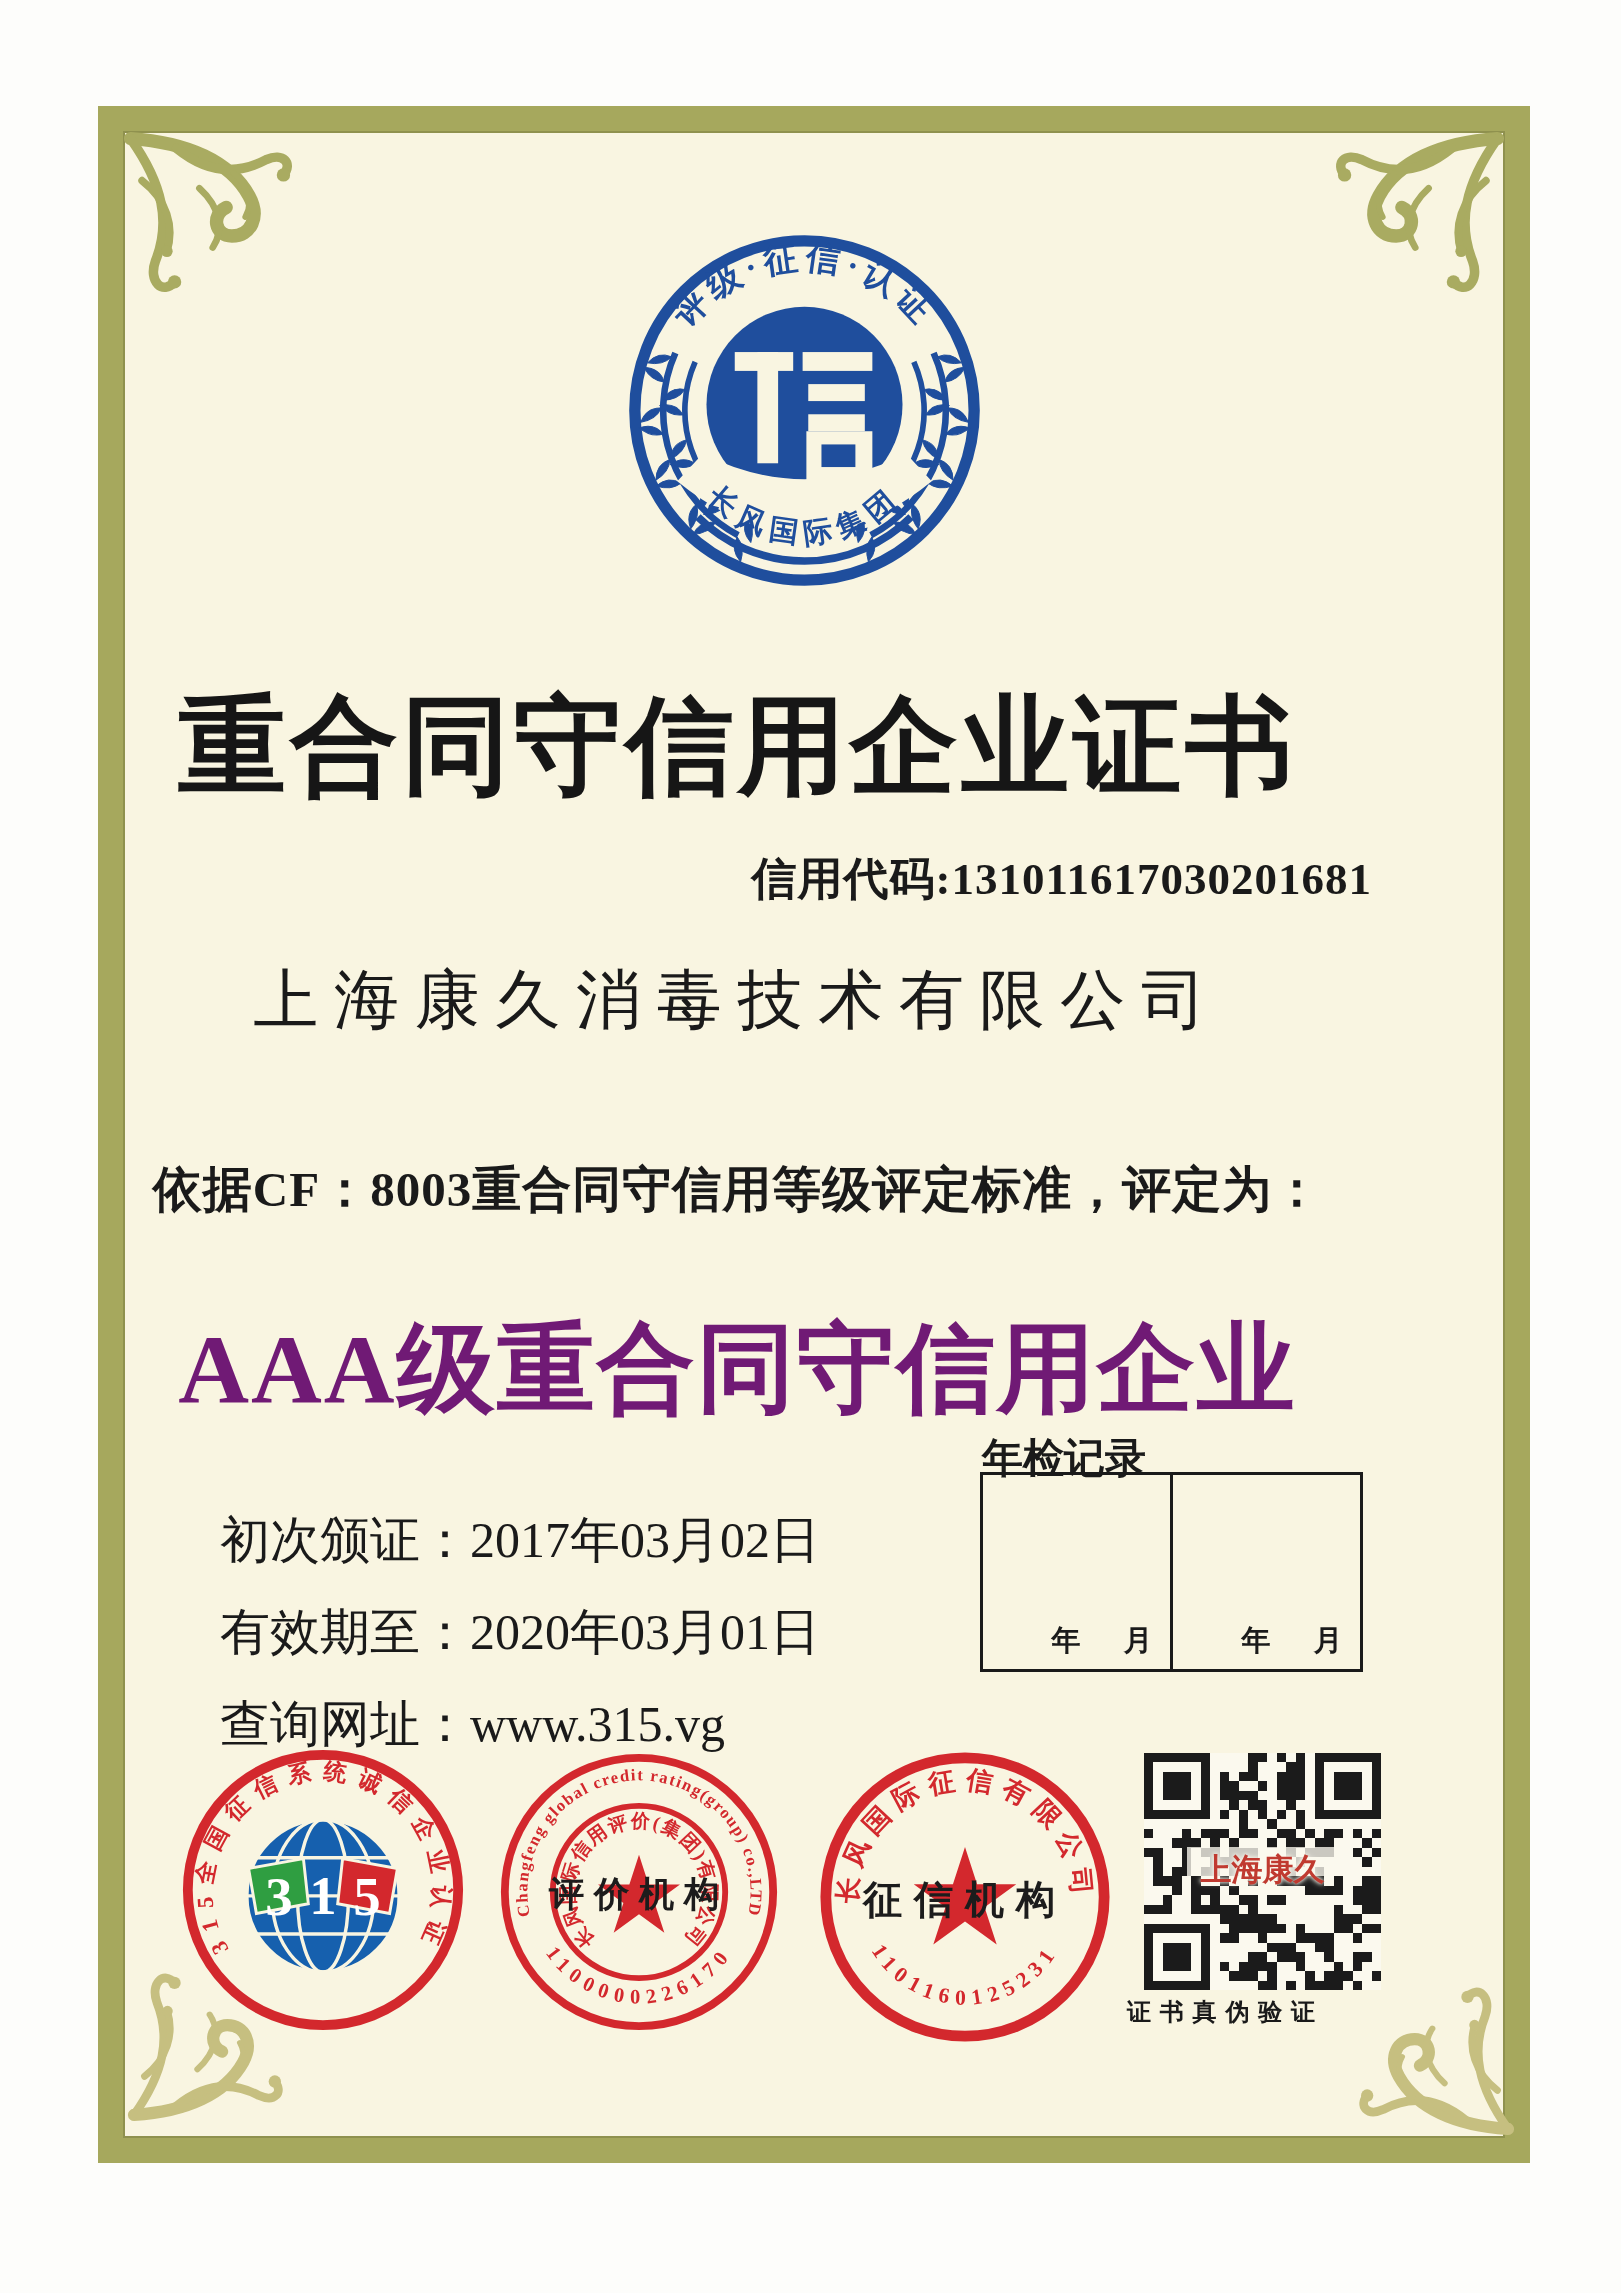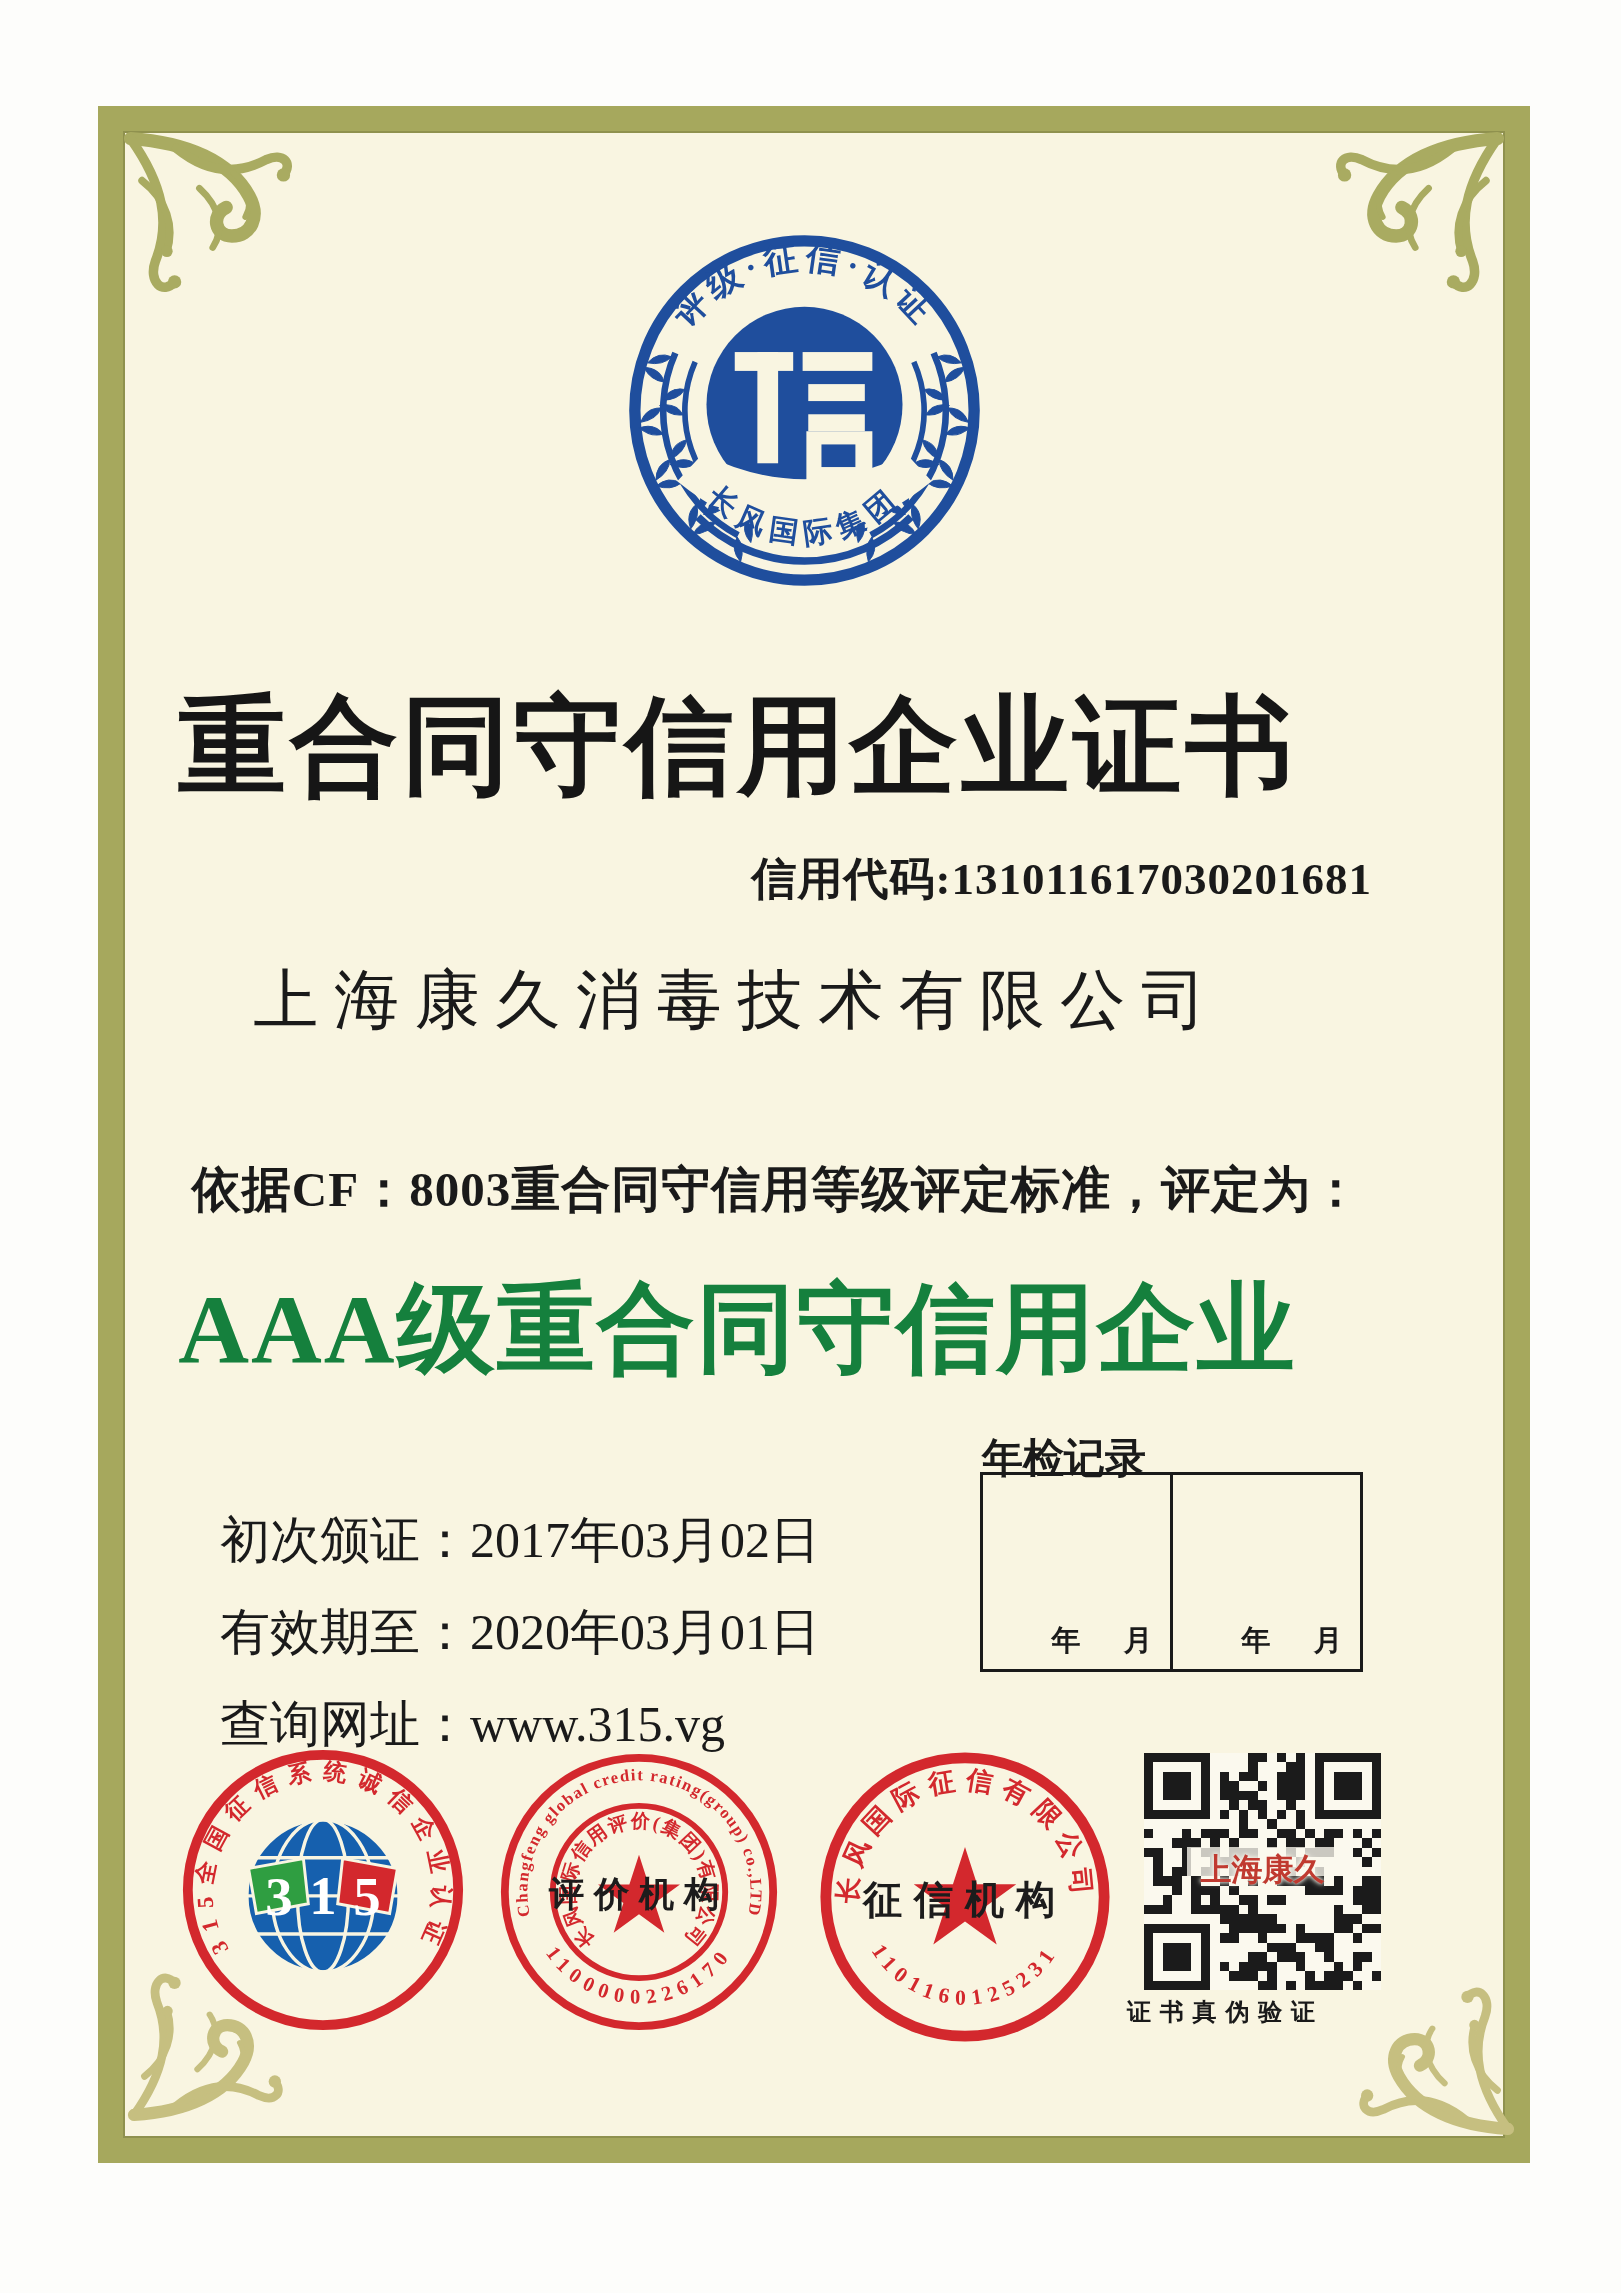--- a/index.html
+++ b/index.html
@@ -5,22 +5,22 @@
   html,body{margin:0;padding:0;background:#ffffff;}
   .page{position:relative;width:1621px;height:2294px;background:#fdfdfb;overflow:hidden;
         font-family:"Liberation Serif","DejaVu Serif",serif;color:#1a1a1a;}
   .frame{position:absolute;left:98px;top:106px;width:1382px;height:2007px;
          background:#f9f5e1;border:25.5px solid #a6a85d;outline:2px solid #8f914e;outline-offset:-27.4px;}
   .abs{position:absolute;}
   .ctr{left:0;width:1475px;text-align:center;}
   .title{top:674px;font-size:108px;font-weight:900;letter-spacing:3.9px;color:#161616;}
   .code{top:849px;right:249px;font-size:45px;font-weight:bold;letter-spacing:1px;text-align:left;}
   .company{top:956px;font-size:65px;font-weight:400;letter-spacing:15.7px;}
-  .basis{top:1157px;font-size:49px;font-weight:900;letter-spacing:1px;margin-left:39px;}
-  .rating{top:1264px;font-size:98px;font-weight:900;letter-spacing:2px;color:#15803d;}
+  .basis{top:1157px;font-size:49px;font-weight:900;letter-spacing:1px;}
+  .rating{top:1304px;font-size:98px;font-weight:900;letter-spacing:2px;color:#701a75;}
   .insp-label{left:982px;top:1431px;font-size:41px;font-weight:900;}
   .insp-box{left:980px;top:1472px;width:377px;height:194px;border:3.9px solid #1a1a1a;display:flex;}
   .insp-cell{flex:1;position:relative;display:flex;align-items:flex-end;justify-content:flex-end;
              gap:43px;padding:0 17.6px 7.8px 0;font-size:29px;font-weight:900;}
   .insp-cell + .insp-cell{border-left:3.9px solid #1a1a1a;}
   .dates{left:220px;top:1494px;font-size:50px;font-weight:400;line-height:92px;white-space:nowrap;}
   .qr-wrap{left:1144px;top:1753px;width:237px;height:237px;}
   .qr-overlay{left:1144px;top:1849px;width:237px;text-align:center;font-size:31px;font-weight:900;
               color:#c03a30;text-shadow:0 0 3.9px #fbf9ee,0 0 5.9px #fbf9ee;}
   .qr-caption{left:1127px;top:1996px;width:257px;font-size:24px;font-weight:900;

